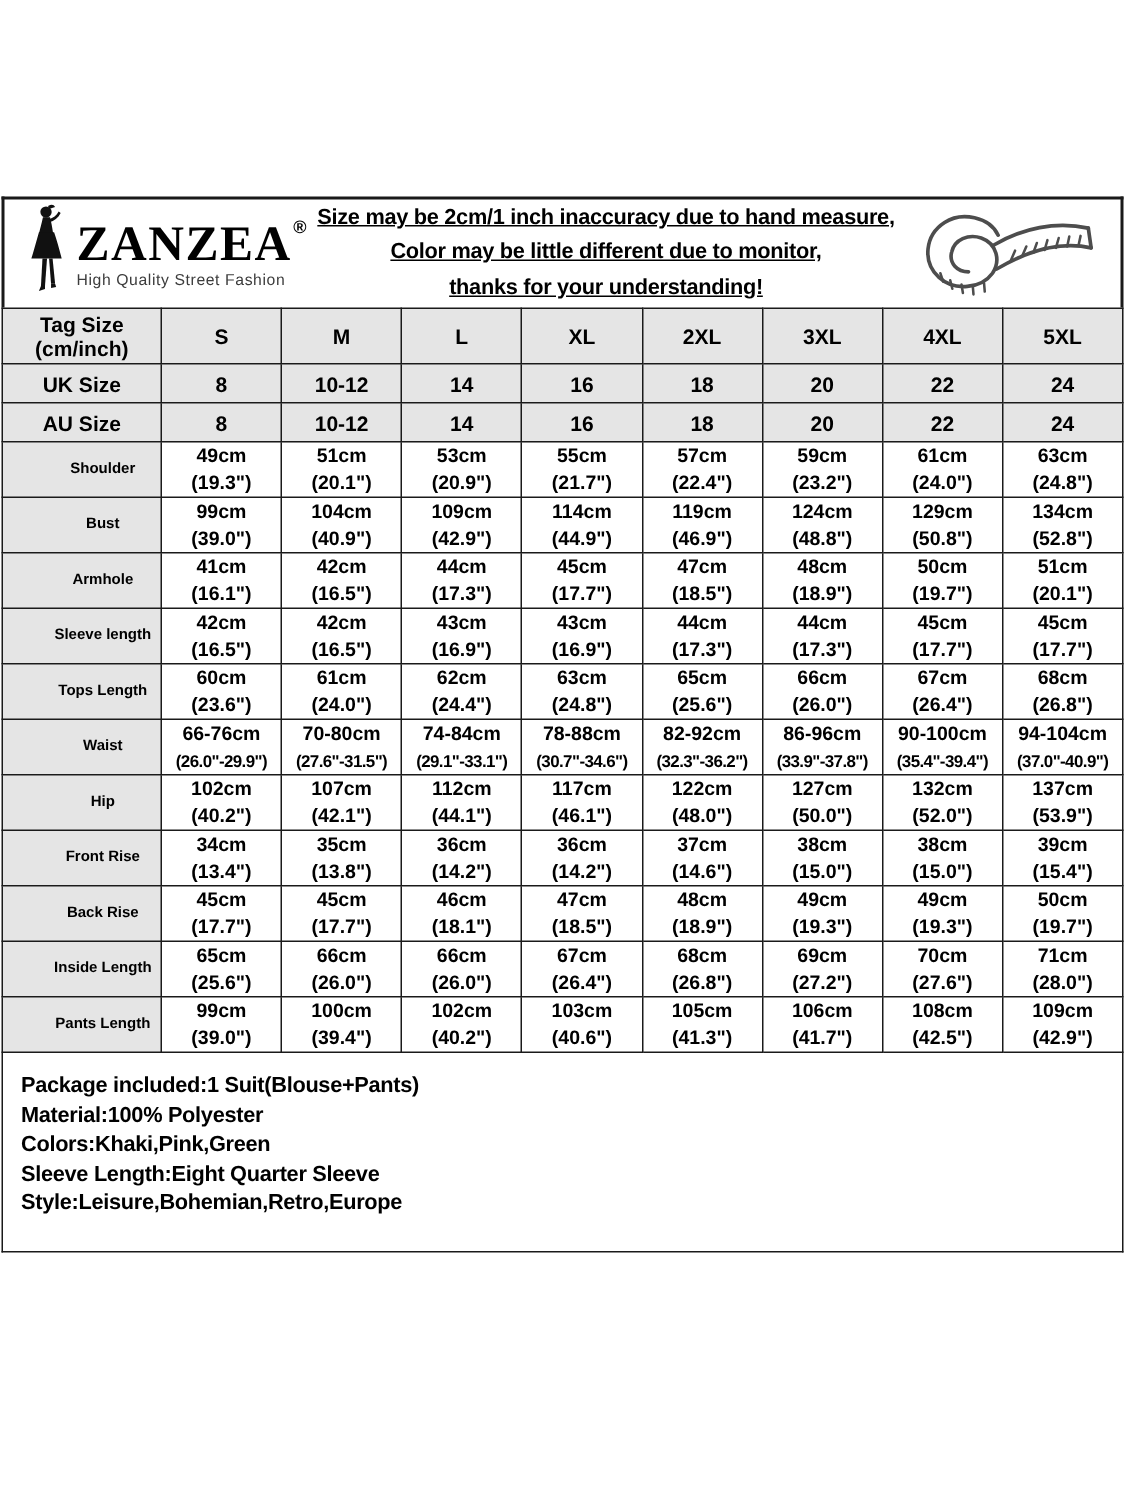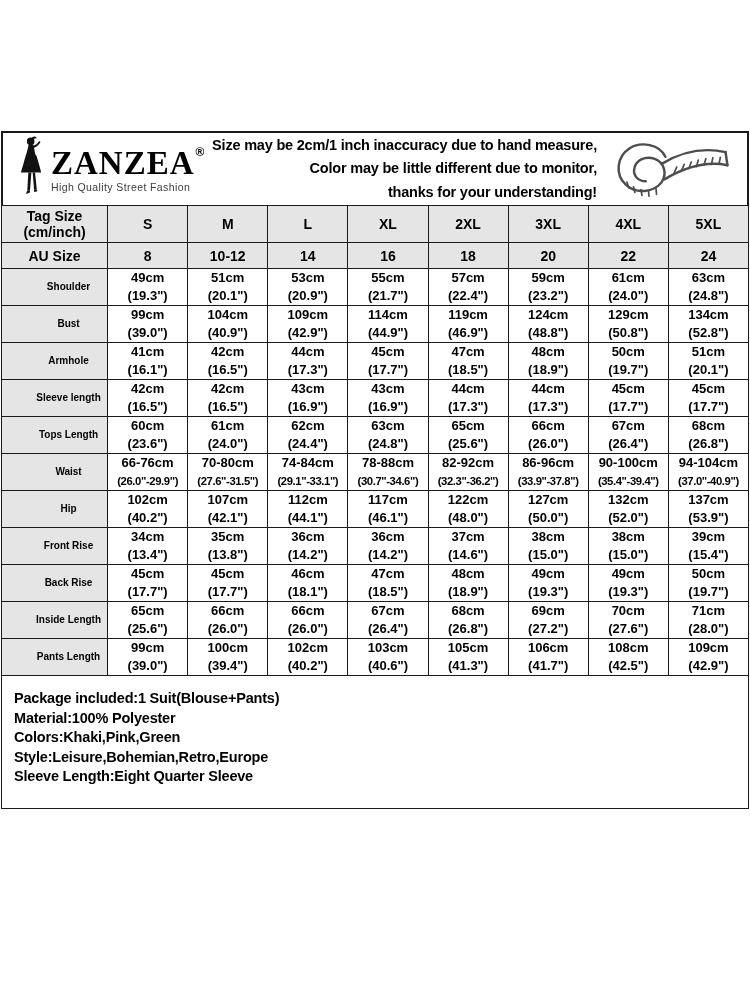--- a/index.html
+++ b/index.html
@@ -51,25 +51,26 @@
   }
   .tagline {
     font-size: 10.5px;
     color: #3c3c3c;
     letter-spacing: 0.4px;
     margin-top: 2px;
     white-space: nowrap;
   }
   .disclaimer {
     flex: 1;
-    text-align: right;
+    text-align: center;
     font-weight: bold;
     font-size: 14.5px;
     line-height: 1.62;
     letter-spacing: -0.2px;
+    text-decoration: underline;
   }
   .tape-wrap {
     width: 150px;
     display: flex;
     justify-content: center;
     align-items: center;
   }
 
   
   table.size-chart {
@@ -189,20 +190,31 @@
           <td class="gray">S</td>
           <td class="gray">M</td>
           <td class="gray">L</td>
           <td class="gray">XL</td>
           <td class="gray">2XL</td>
           <td class="gray">3XL</td>
           <td class="gray">4XL</td>
           <td class="gray">5XL</td>
         </tr>
         <tr class="size-single">
+          <td class="label gray">UK Size</td>
+          <td class="gray">8</td>
+          <td class="gray">10-12</td>
+          <td class="gray">14</td>
+          <td class="gray">16</td>
+          <td class="gray">18</td>
+          <td class="gray">20</td>
+          <td class="gray">22</td>
+          <td class="gray">24</td>
+        </tr>
+        <tr class="size-single">
           <td class="label gray">AU Size</td>
           <td class="gray">8</td>
           <td class="gray">10-12</td>
           <td class="gray">14</td>
           <td class="gray">16</td>
           <td class="gray">18</td>
           <td class="gray">20</td>
           <td class="gray">22</td>
           <td class="gray">24</td>
         </tr>
@@ -327,17 +339,17 @@
           <td><span class="cm">108cm</span><br><span class="inch">(42.5")</span></td>
           <td><span class="cm">109cm</span><br><span class="inch">(42.9")</span></td>
         </tr>
       </tbody>
   </table>
 
   <div class="footer-box">
       <div>Package included:1 Suit(Blouse+Pants)</div>
       <div>Material:100% Polyester</div>
       <div>Colors:Khaki,Pink,Green</div>
+      <div>Sleeve Length:Eight Quarter Sleeve</div>
       <div>Style:Leisure,Bohemian,Retro,Europe</div>
-      <div>Sleeve Length:Eight Quarter Sleeve</div>
     </div>
 
 </div>
 
 </body></html>

